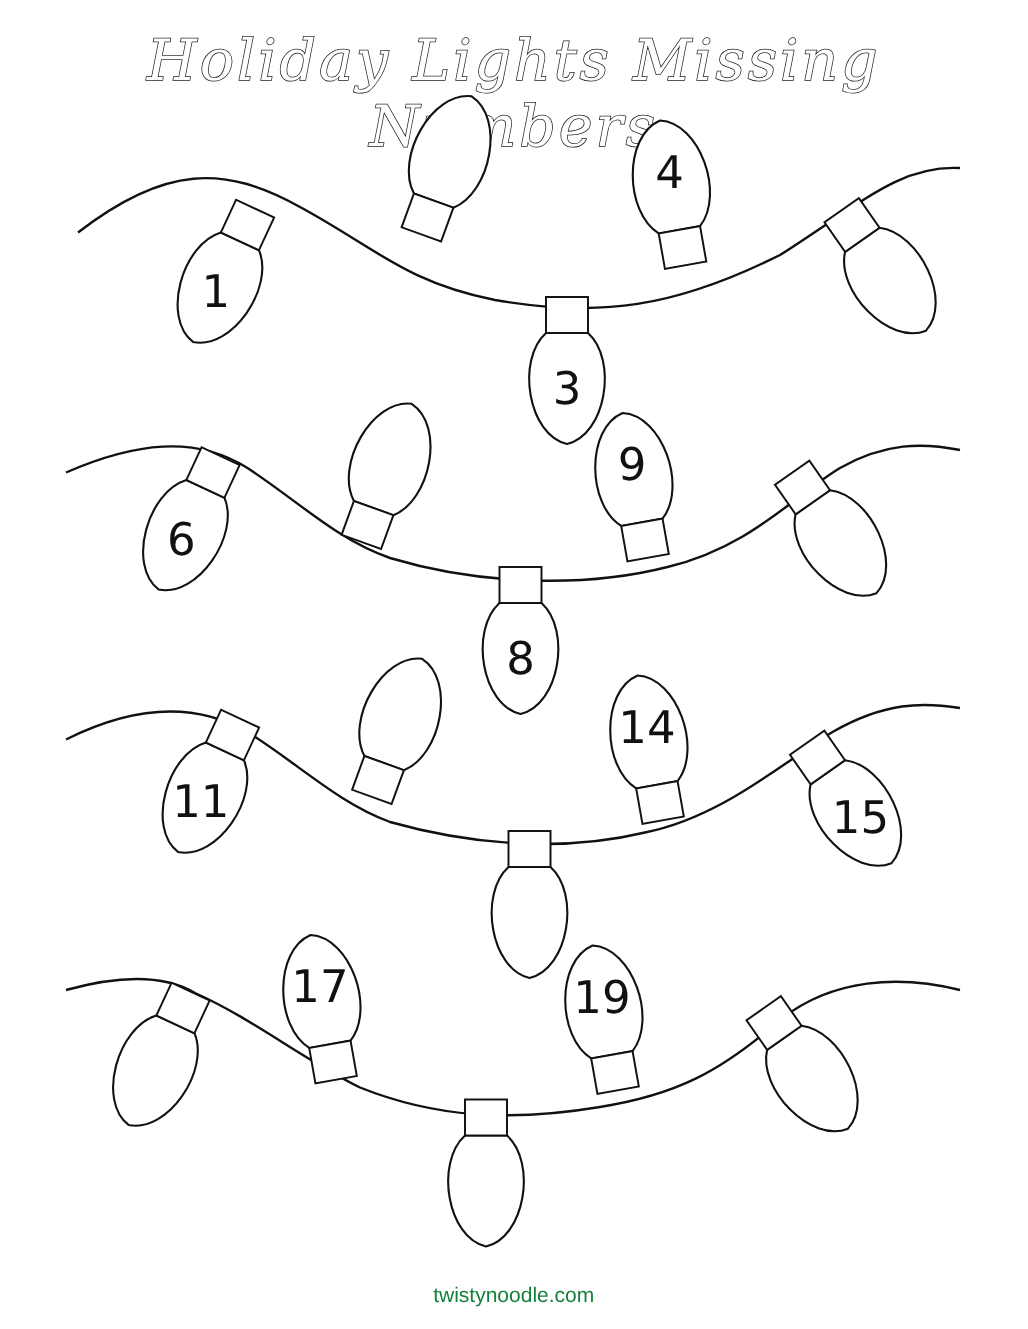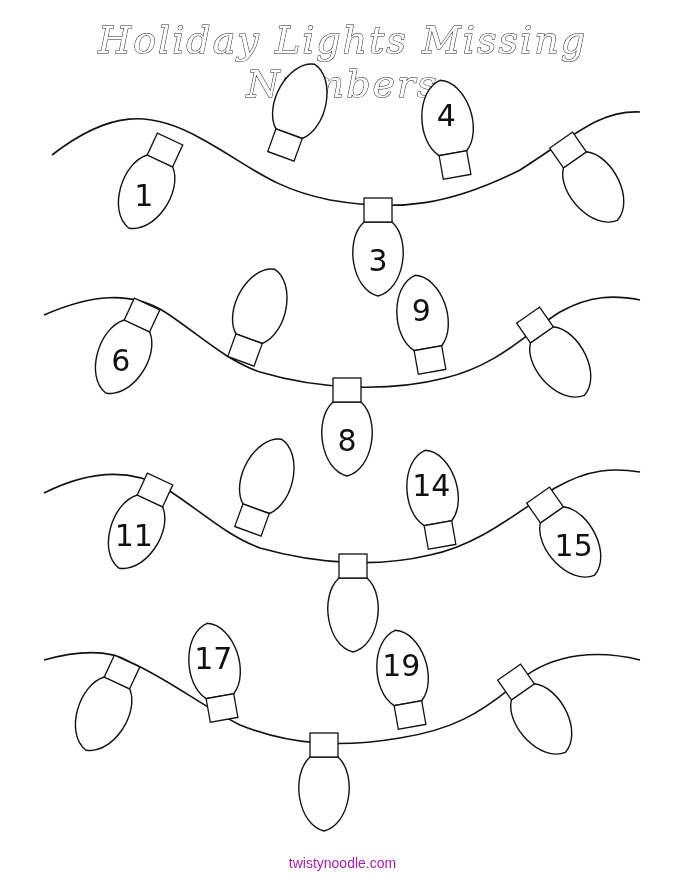--- a/index.html
+++ b/index.html
@@ -9,21 +9,21 @@
     font-family: "DejaVu Serif", serif; font-style: italic; font-size: 38px; letter-spacing: 2px;
     color: #ffffff; -webkit-text-stroke: 1px #222; paint-order: stroke;
   }
   #art { position: absolute; left: 0; top: 0; }
   .wire { fill: none; stroke: #111; stroke-width: 1.6; }
   .bulb { fill: #fff; stroke: #111; stroke-width: 1.4; }
   .socket { fill: #fff; stroke: #111; stroke-width: 1.3; }
   .num { font-family: "DejaVu Sans", sans-serif; font-size: 30px; fill: #111; text-anchor: middle; dominant-baseline: central; }
   #footer {
     position: absolute; left: 0; top: 855px; width: 685px; text-align: center;
-    font-family: "Liberation Sans", sans-serif; font-size: 14px; color: #a21caf;
+    font-family: "Liberation Sans", sans-serif; font-size: 14px; color: #15803d;
   }
 </style>
 </head>
 <body>
 
 <div id="title">Holiday Lights Missing Numbers</div>
 
 <svg id="art" width="685" height="886" viewBox="0 0 685 886">
   <g id="rows">
       <g>

